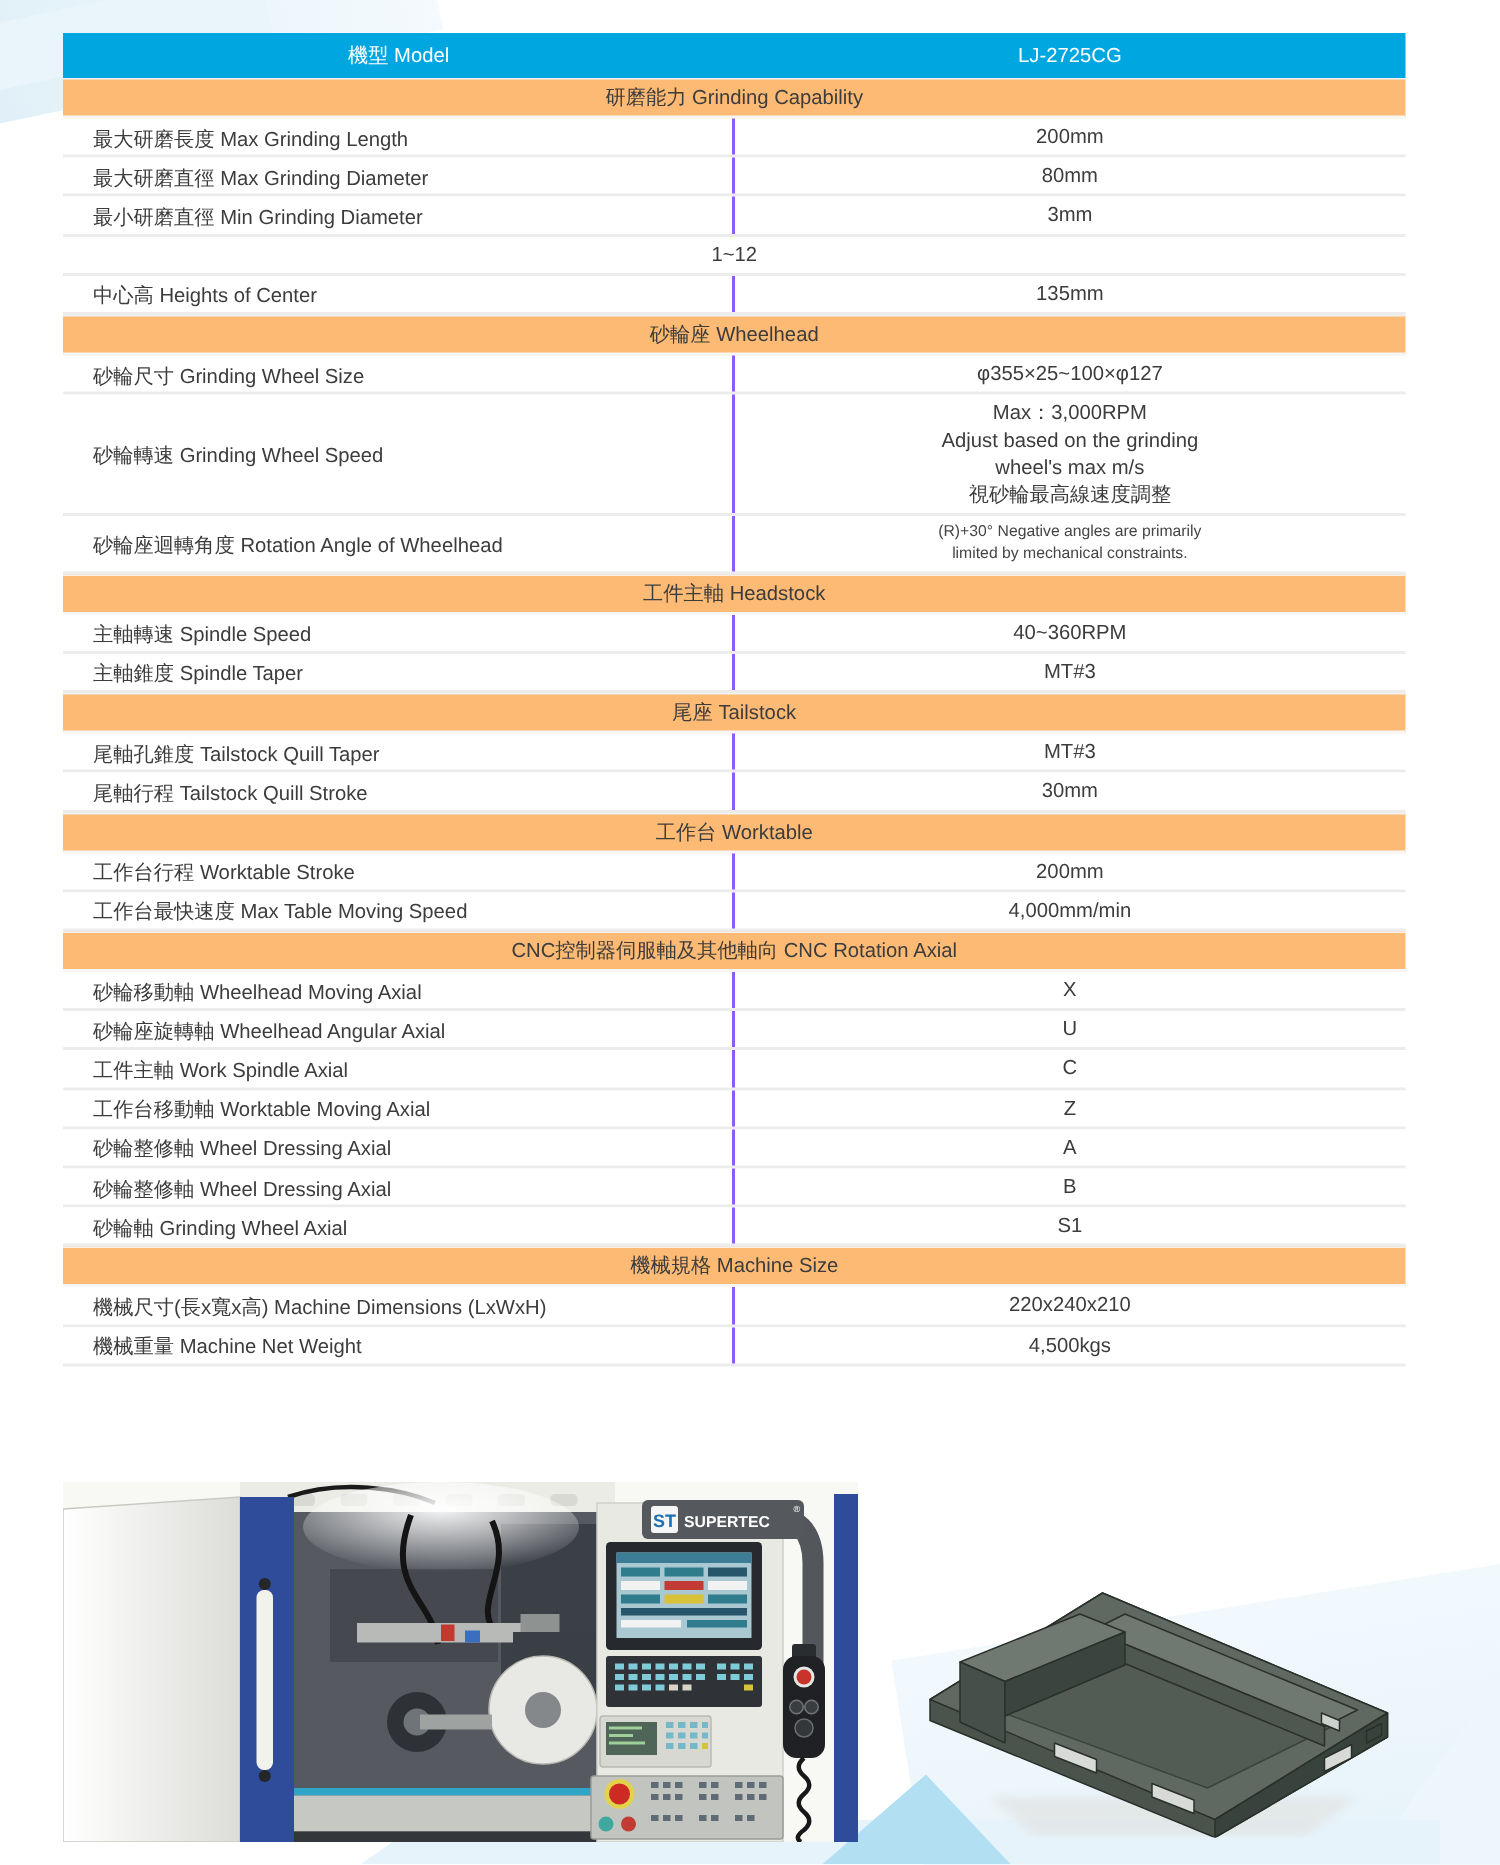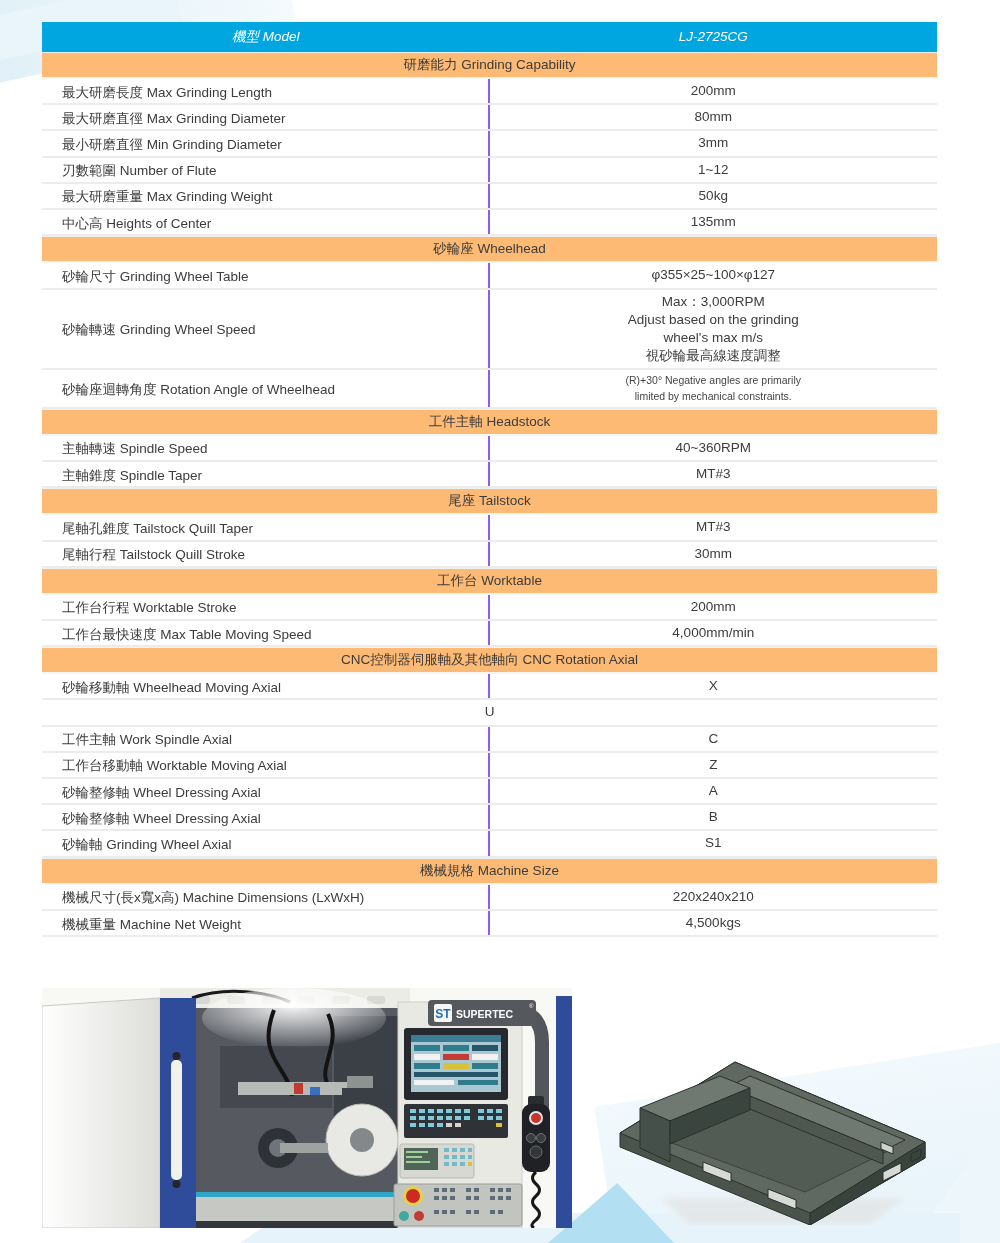--- a/index.html
+++ b/index.html
@@ -20,21 +20,21 @@
   .spec-table{
     position:absolute;left:42px;top:22px;width:895px;z-index:1;
     font-size:13.5px;
   }
   .row{display:flex;background:#fff;border-bottom:2px solid #ececec;box-sizing:border-box;}
   .cell{flex:1 1 50%;display:flex;align-items:center;box-sizing:border-box;min-height:24px;}
   .cell.label{justify-content:flex-start;padding:3px 8px 0 20px;border-right:2px solid #8b5cf6;}
   .cell.value{justify-content:center;text-align:center;white-space:pre-line;padding:3px 16px;line-height:1.35;}
   .cell.value.small{font-size:10.5px;line-height:1.45;color:#454545;}
   .model-row{background:#00a6e0;border-bottom:none;height:30px;}
-  .model-row .cell{color:#ffffff;justify-content:center;text-align:right;border-right:none;padding:15px;font-size:13.5px;font-style:italic;}
+  .model-row .cell{color:#ffffff;justify-content:center;text-align:right;border-right:none;padding:15px;font-size:13.5px;}
   .section-row{
     background:#fdba74;display:flex;align-items:center;justify-content:center;
     min-height:27px;border-bottom:2px solid #f6f6f6;border-top:1px solid #f1f1f1;
     text-align:center;box-sizing:border-box;
   }
   .figures{position:absolute;left:0;top:0;width:1000px;height:1243px;z-index:1;pointer-events:none;}
   .fig{position:absolute;}
   .fig-photo{left:42px;top:988px;width:530px;height:240px;}
   .fig-base{left:585px;top:1050px;width:370px;height:175px;}
 </style>
@@ -60,34 +60,29 @@
     </div>
     <div class="row data-row">
       <div class="cell label">最大研磨直徑 Max Grinding Diameter</div>
       <div class="cell value">80mm</div>
     </div>
     <div class="row data-row">
       <div class="cell label">最小研磨直徑 Min Grinding Diameter</div>
       <div class="cell value">3mm</div>
     </div>
     <div class="row data-row">
-      <div class="cell label">刃數範圍 Number of Flute</div>
       <div class="cell value">1~12</div>
-    </div>
-    <div class="row data-row">
-      <div class="cell label">最大研磨重量 Max Grinding Weight</div>
-      <div class="cell value">50kg</div>
     </div>
     <div class="row data-row">
       <div class="cell label">中心高 Heights of Center</div>
       <div class="cell value">135mm</div>
     </div>
     <div class="section-row">砂輪座 Wheelhead</div>
     <div class="row data-row">
-      <div class="cell label">砂輪尺寸 Grinding Wheel Table</div>
+      <div class="cell label">砂輪尺寸 Grinding Wheel Size</div>
       <div class="cell value">φ355×25~100×φ127</div>
     </div>
     <div class="row data-row">
       <div class="cell label">砂輪轉速 Grinding Wheel Speed</div>
       <div class="cell value">Max：3,000RPM
 Adjust based on the grinding
 wheel's max  m/s
 視砂輪最高線速度調整</div>
     </div>
     <div class="row data-row">
@@ -121,20 +116,21 @@
     <div class="row data-row">
       <div class="cell label">工作台最快速度 Max Table Moving Speed</div>
       <div class="cell value">4,000mm/min</div>
     </div>
     <div class="section-row">CNC控制器伺服軸及其他軸向 CNC Rotation Axial</div>
     <div class="row data-row">
       <div class="cell label">砂輪移動軸 Wheelhead Moving Axial</div>
       <div class="cell value">X</div>
     </div>
     <div class="row data-row">
+      <div class="cell label">砂輪座旋轉軸 Wheelhead Angular Axial</div>
       <div class="cell value">U</div>
     </div>
     <div class="row data-row">
       <div class="cell label">工件主軸 Work Spindle Axial</div>
       <div class="cell value">C</div>
     </div>
     <div class="row data-row">
       <div class="cell label">工作台移動軸 Worktable Moving Axial</div>
       <div class="cell value">Z</div>
     </div>

